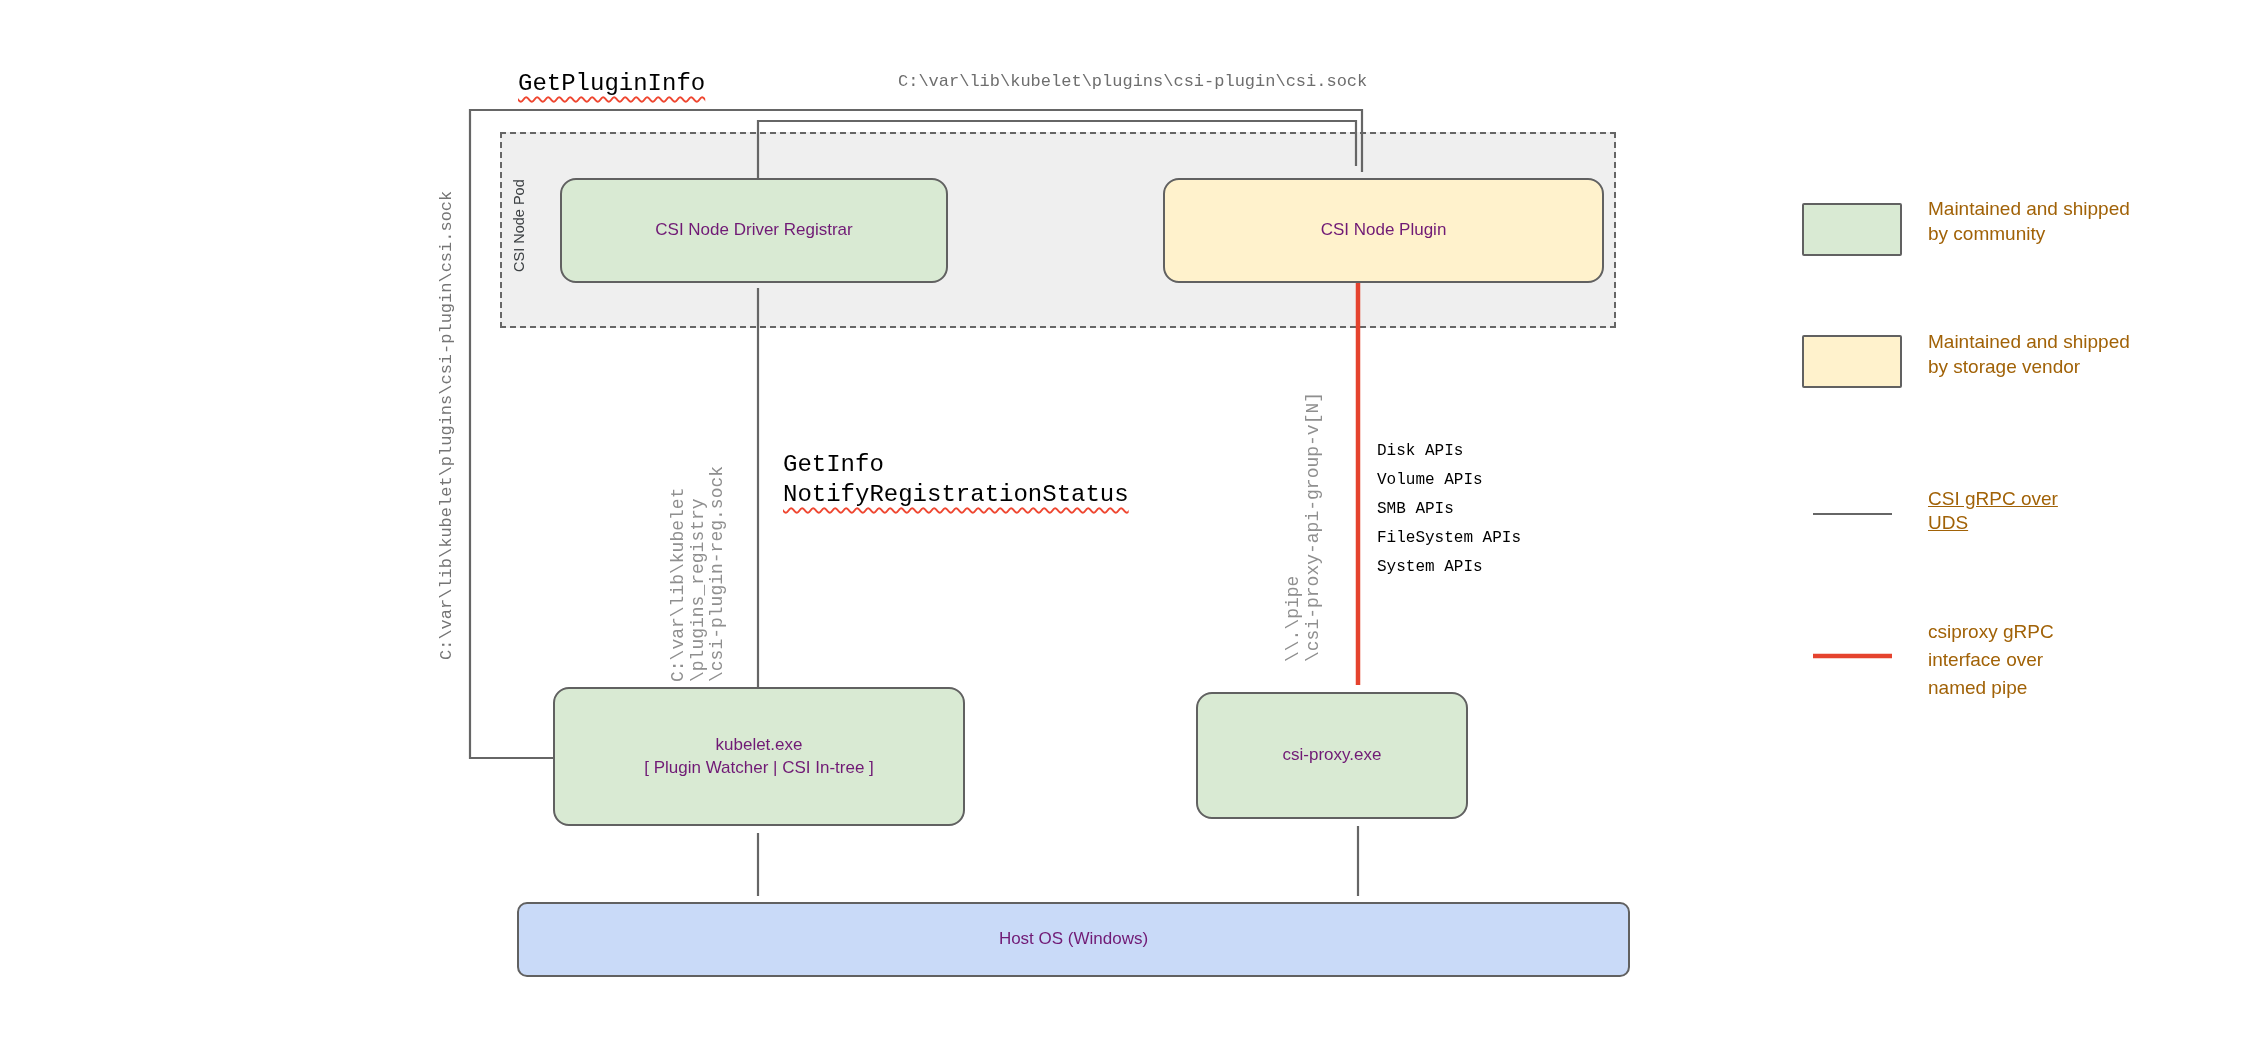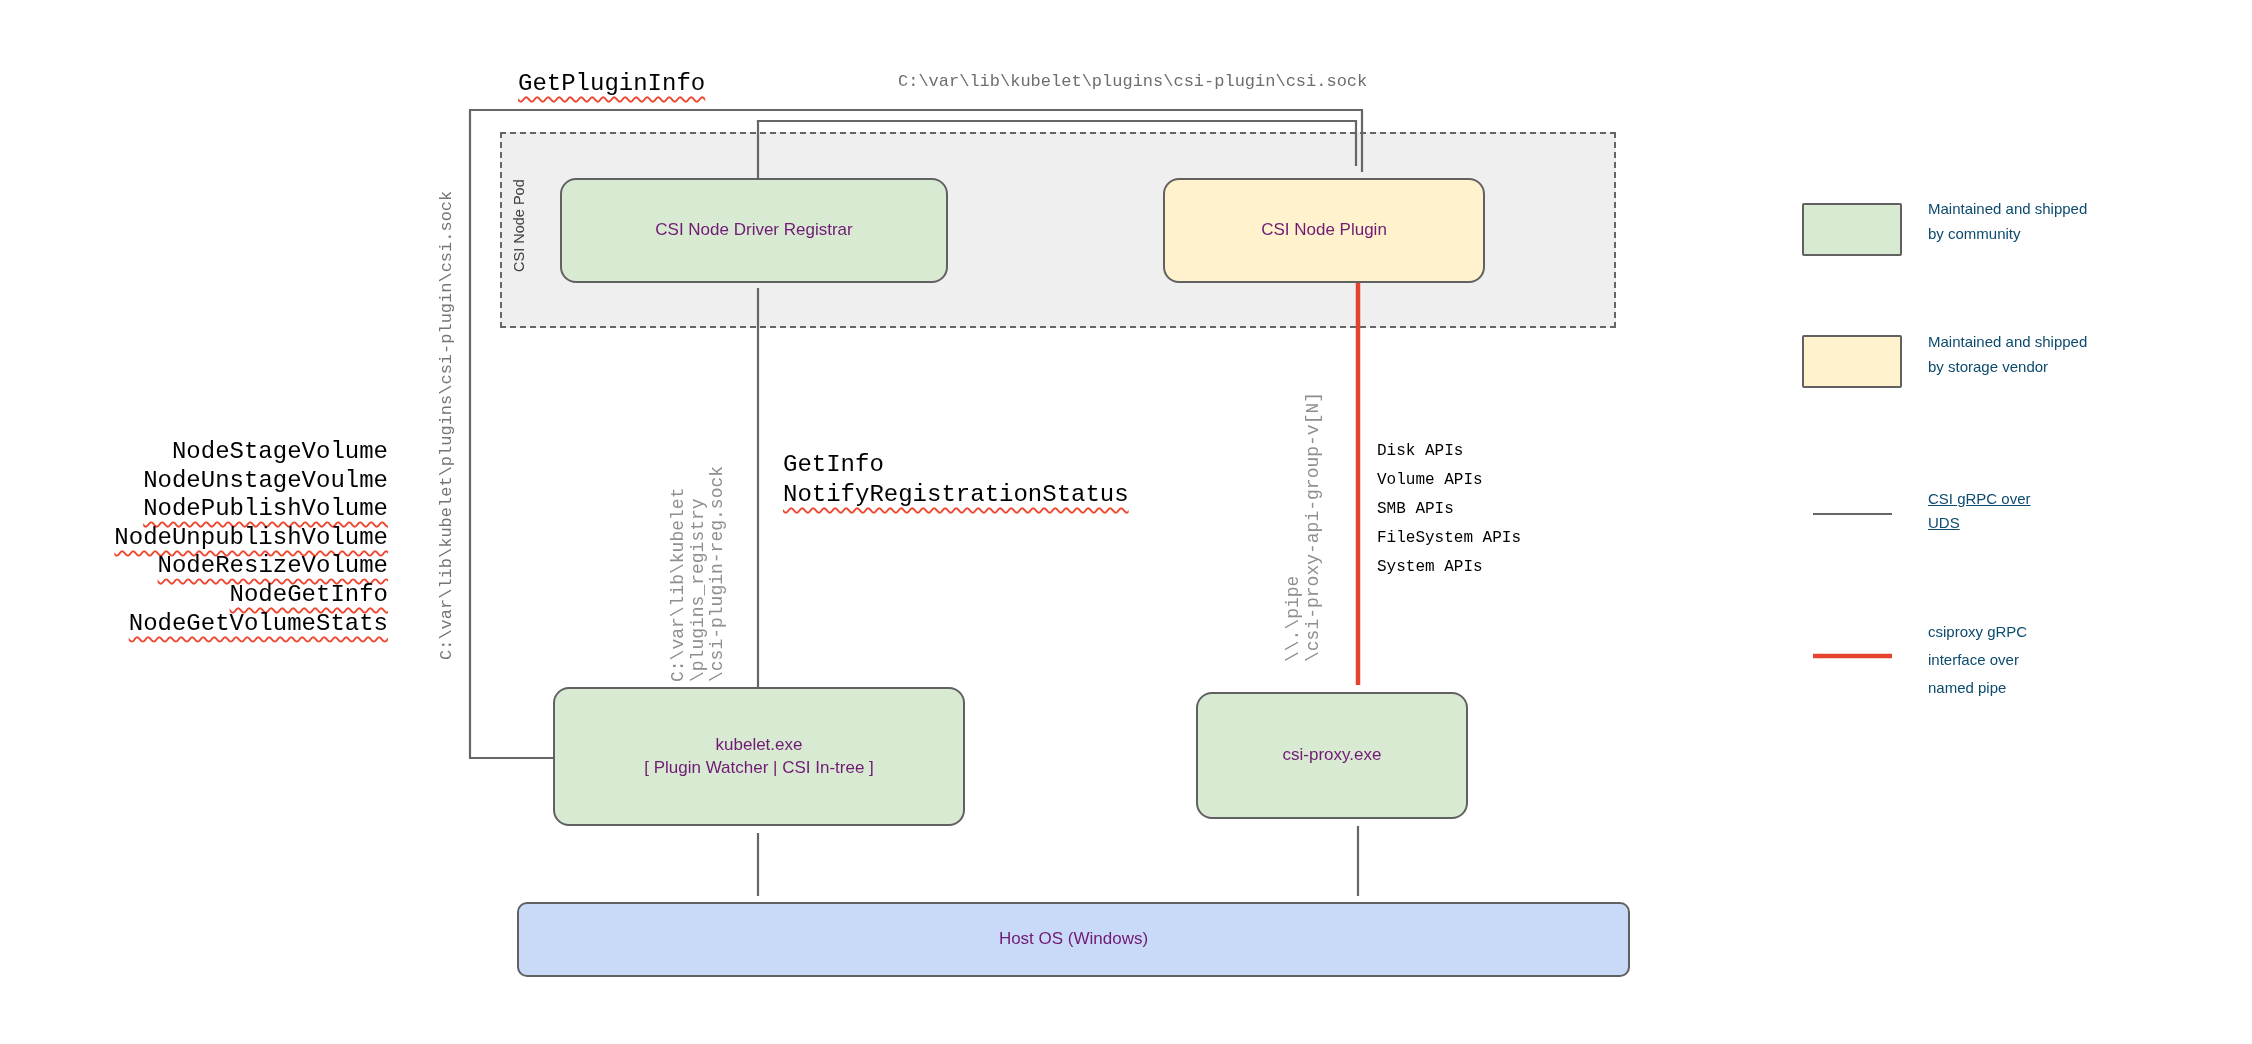--- a/index.html
+++ b/index.html
@@ -21,21 +21,21 @@
     background:var(--pod_bg);border:2px dashed #666;box-sizing:border-box;
   }
   
   .nodebox{
     z-index:3;box-sizing:border-box;border:2.2px solid var(--box_border);
     border-radius:16px;display:flex;align-items:center;justify-content:center;
     text-align:center;font-size:17px;line-height:1.35;color:#701a75;
     white-space:pre-line;
   }
   .box-registrar{left:560px;top:178px;width:388px;height:105px;background:var(--community_green);}
-  .box-plugin{left:1163px;top:178px;width:322px;height:105px;background:var(--vendor_yellow);}
+  .box-plugin{left:1163px;top:178px;width:441px;height:105px;background:var(--vendor_yellow);}
   .box-kubelet{left:553px;top:687px;width:412px;height:139px;background:var(--community_green);}
   .box-proxy{left:1196px;top:692px;width:272px;height:127px;background:var(--community_green);}
   .box-host{left:517px;top:902px;width:1113px;height:75px;background:var(--host_blue);border-radius:10px;}
   
   .mono{font-family:"Liberation Mono","DejaVu Sans Mono",monospace;}
   .dkmono{color:#000000;}
   .pathtxt{color:#6e6e6e;}
   .squiggle{
     text-decoration-line:underline;text-decoration-style:wavy;
     text-decoration-color:var(--squiggle_red);text-decoration-thickness:2px;
@@ -54,21 +54,21 @@
     white-space:pre-line;z-index:4;
   }
   .v-sockleft{left:437px;top:660px;font-size:17px;color:#757575;line-height:20px;}
   .v-registry{left:669px;top:682px;font-size:18px;color:#8f8f8f;line-height:19.5px;}
   .v-pipe{left:1283px;top:662px;font-size:18px;color:#8f8f8f;line-height:20px;}
   .v-podlabel{left:511px;top:272px;font-size:14.5px;color:#3c4043;font-family:"Liberation Sans",sans-serif;}
   
   .swatch{width:100px;height:53px;box-sizing:border-box;border:2px solid var(--box_border);border-radius:2px;z-index:3;}
   .sw-community{left:1802px;top:203px;background:var(--community_green);}
   .sw-vendor{left:1802px;top:335px;background:var(--vendor_yellow);}
-  .legtxt{left:1928px;font-size:15px;line-height:24.5px;color:#0c4a6e;white-space:pre-line;z-index:4;}
+  .legtxt{left:1928px;font-size:19px;line-height:24.5px;color:#a16207;white-space:pre-line;z-index:4;}
   .lt1{top:197px;} .lt2{top:330px;} .lt3{top:487px;line-height:24px;text-decoration:underline;} .lt4{top:618px;line-height:28px;}
 </style>
 </head>
 <body>
 
 <div id="canvas">
 
   <div class="abs pod"></div>
   <div class="vtext v-podlabel">CSI Node Pod</div>
 
@@ -94,29 +94,20 @@
   <div class="abs nodebox box-registrar">CSI Node Driver Registrar</div>
   <div class="abs nodebox box-plugin">CSI Node Plugin</div>
   <div class="abs nodebox box-kubelet">kubelet.exe
 [ Plugin Watcher | CSI In-tree ]</div>
   <div class="abs nodebox box-proxy">csi-proxy.exe</div>
   <div class="abs nodebox box-host">Host OS (Windows)</div>
 
   <div class="abs mono dkmono lbl-gpi squiggle">GetPluginInfo</div>
   <div class="abs mono pathtxt lbl-socktop">C:\var\lib\kubelet\plugins\csi-plugin\csi.sock</div>
 
-  <div class="abs mono dkmono methods">
-    <span>NodeStageVolume</span>
-    <span>NodeUnstageVoulme</span>
-    <span class="squiggle">NodePublishVolume</span>
-    <span class="squiggle">NodeUnpublishVolume</span>
-    <span class="squiggle">NodeResizeVolume</span>
-    <span class="squiggle">NodeGetInfo</span>
-    <span class="squiggle">NodeGetVolumeStats</span>
-  </div>
 
   <div class="abs mono dkmono regcalls">
     <span>GetInfo</span>
     <span class="squiggle">NotifyRegistrationStatus</span>
   </div>
 
   <div class="abs mono dkmono apilist">Disk APIs
 Volume APIs
 SMB APIs
 FileSystem APIs

